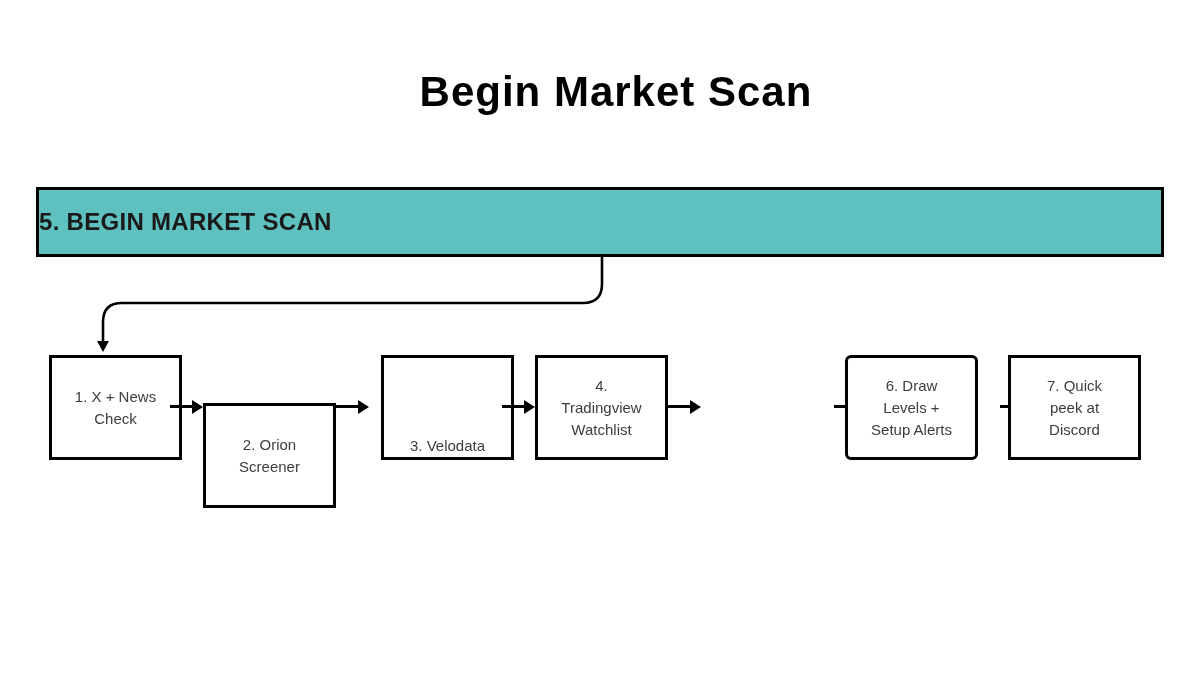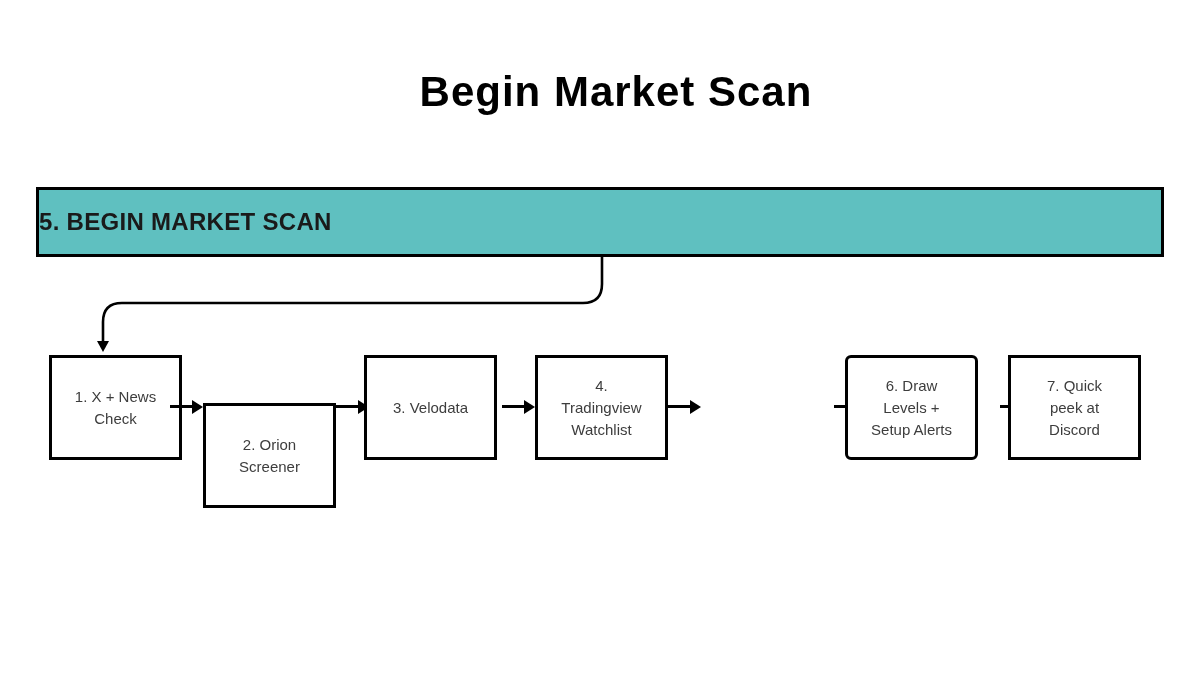--- a/index.html
+++ b/index.html
@@ -69,21 +69,21 @@
     text-align: center;
   }
   .step-label {
     font-size: 15px;
     line-height: 22px;
     color: #3d3d3d;
     white-space: pre-line;
   }
   .s0 { left: 37px; margin-left: 12px; }
   .s1 { left: 203px; margin-top: 48px; }
-  .s2 { left: 364px; }
+  .s2 { left: 381px; align-items: flex-end; }
   .s3 { left: 535px; }
   .s4 { left: 701px; }
   .s5 { left: 845px; border-radius: 6px; }
   .s6 { left: 1008px; }
   .flow-arrow {
     position: absolute;
     top: 393px;
     width: 33px;
     height: 28px;
   }

